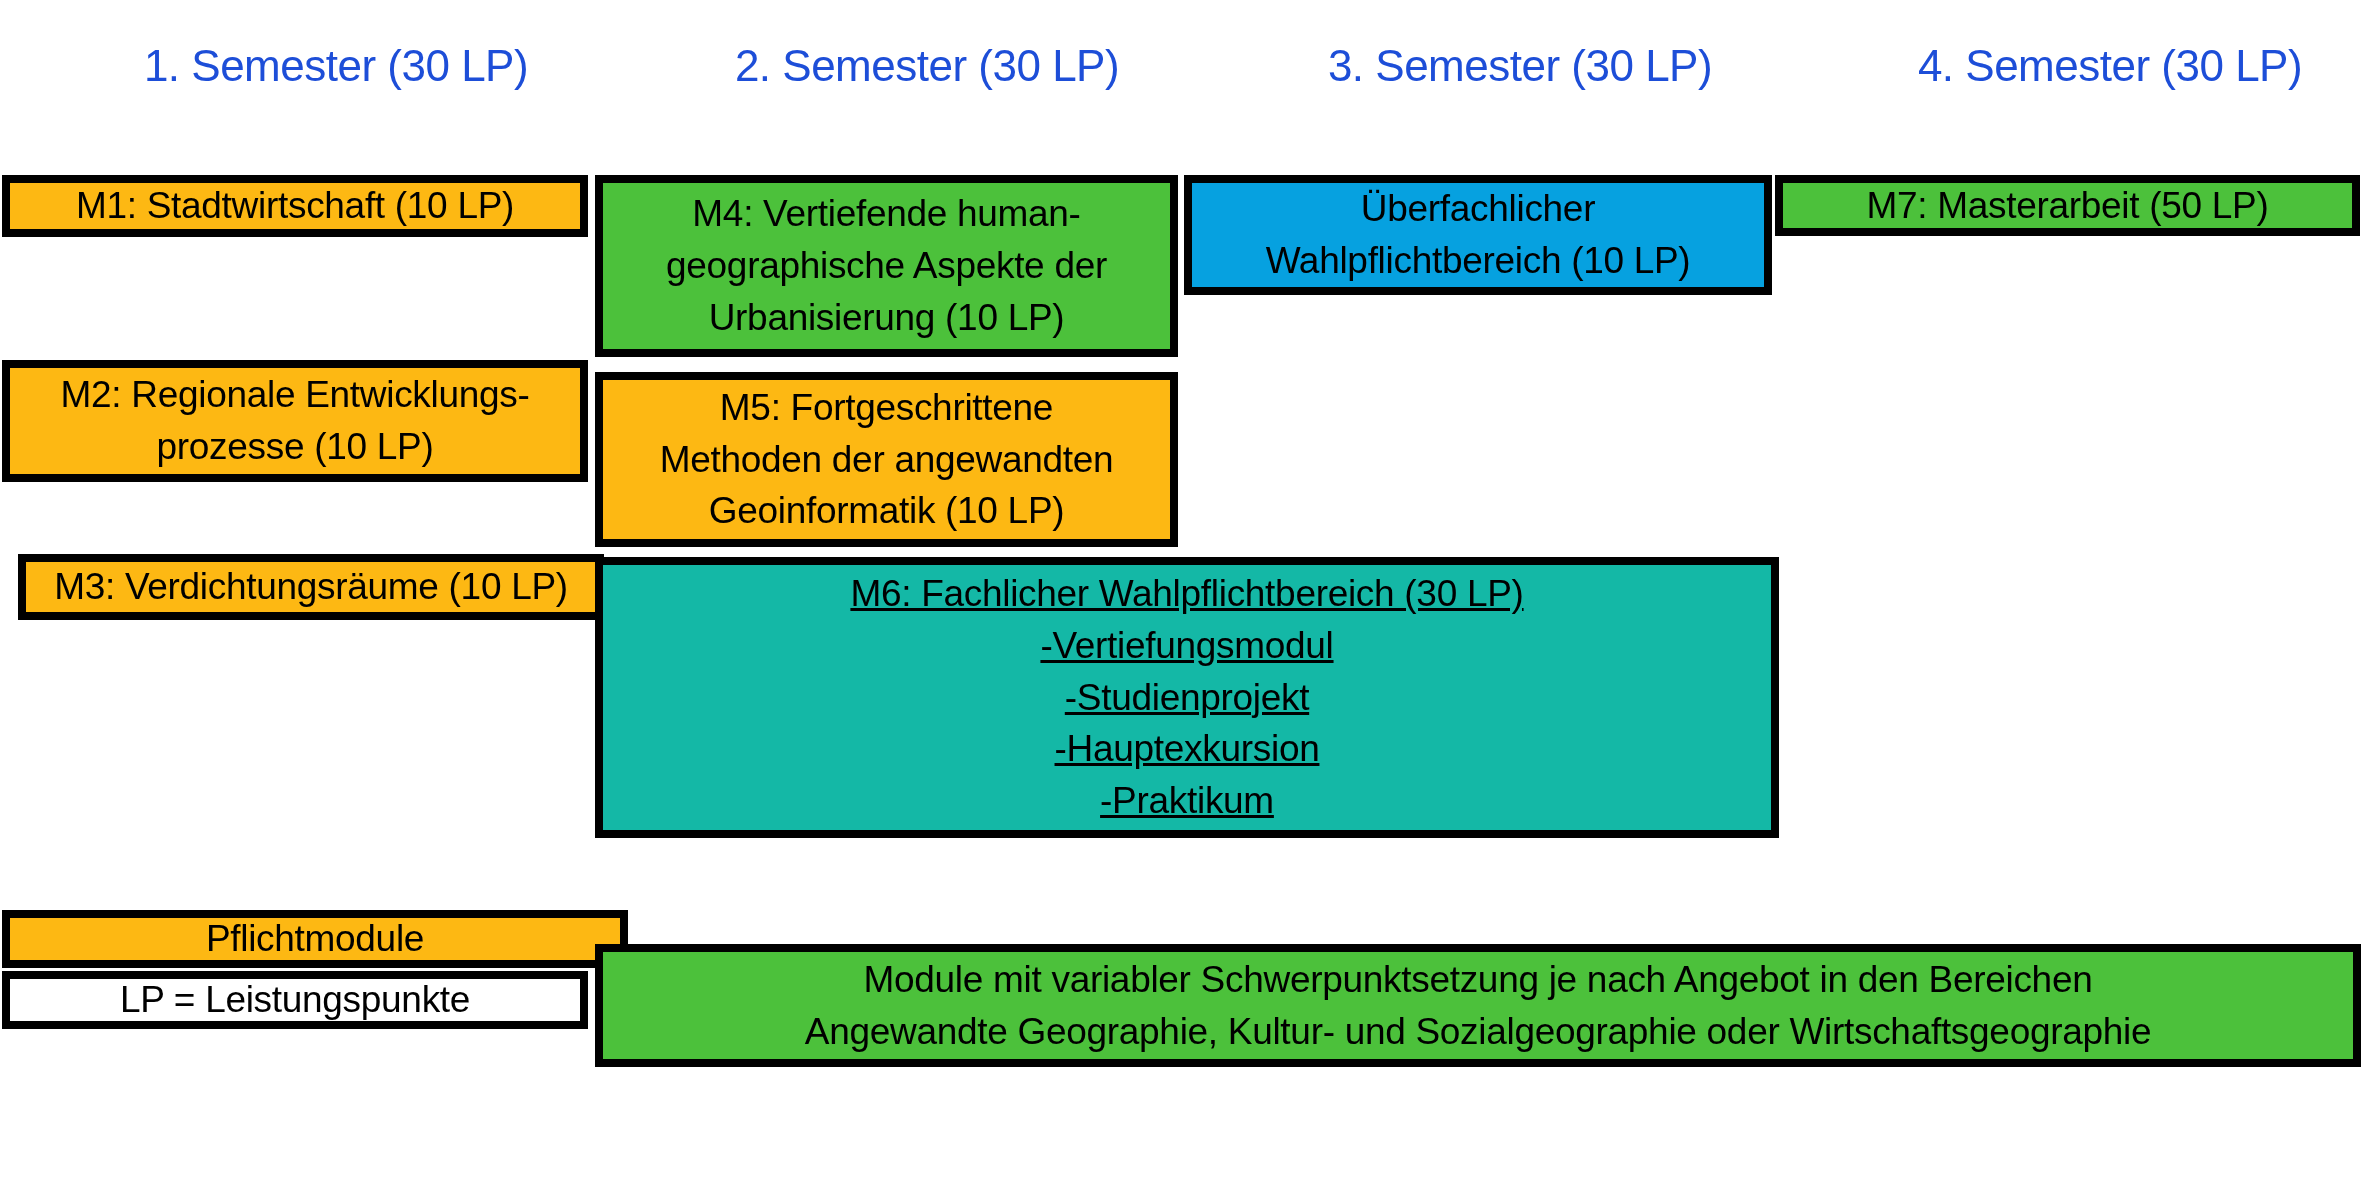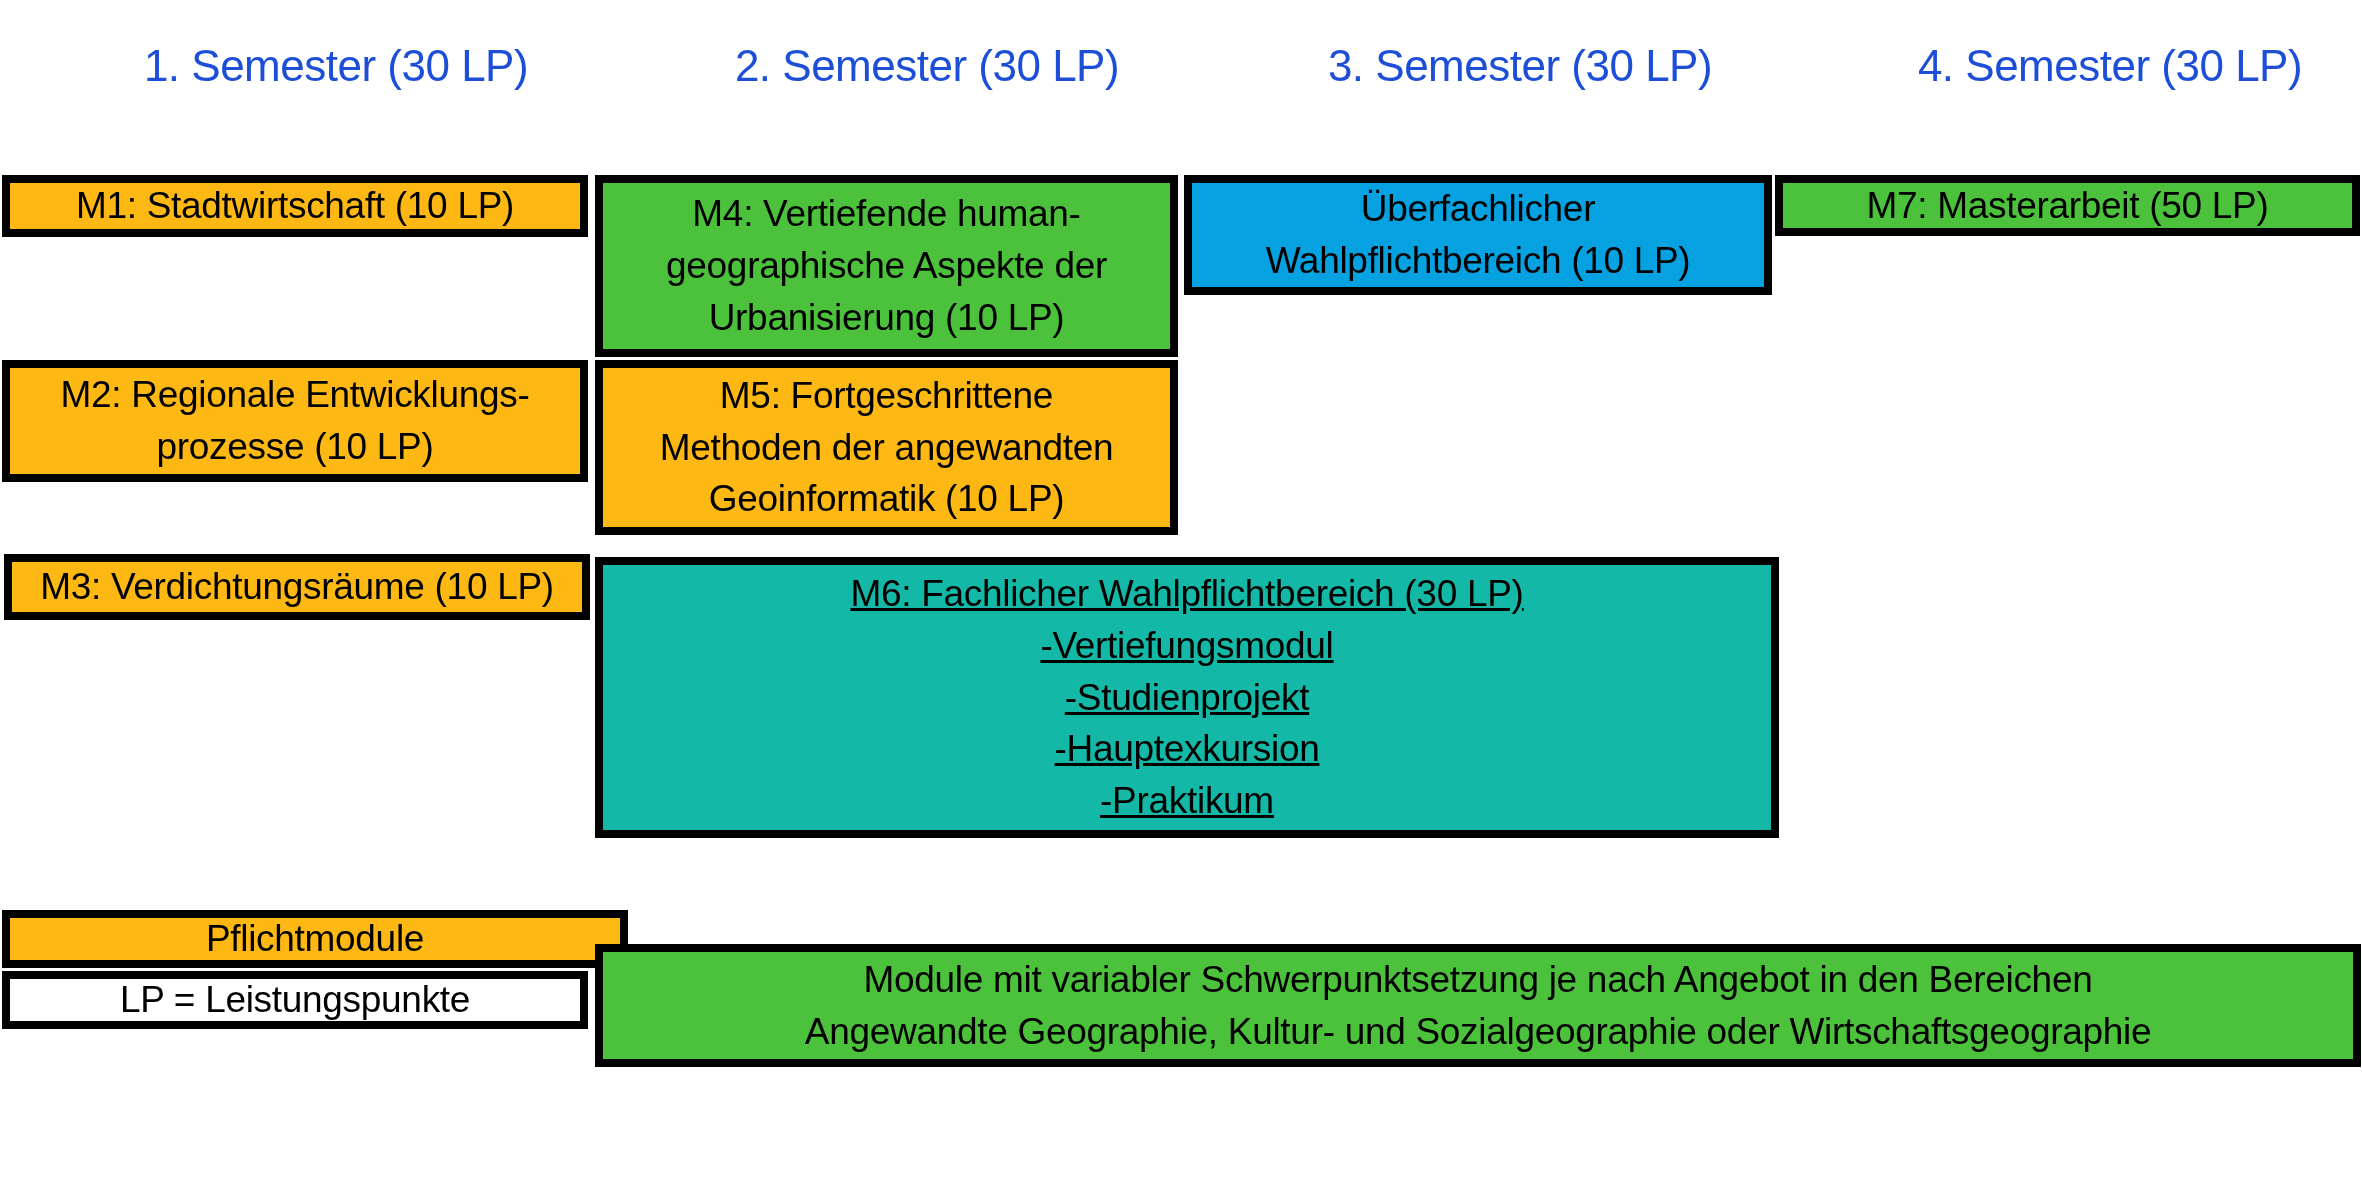--- a/index.html
+++ b/index.html
@@ -45,23 +45,23 @@
     justify-content: center;
     text-align: center;
     white-space: pre-line;
     font-size: 37px;
     line-height: 1.40;
     letter-spacing: -0.3px;
     color: #000000;
   }
   .m1        { left: 2px;    top: 175px; width: 586px;  height: 62px;  }
   .m2        { left: 2px;    top: 360px; width: 586px;  height: 122px; }
-  .m3        { left: 4px;    top: 554px; width: 586px;  height: 66px;  }
+  .m3        { left: 18px;    top: 554px; width: 586px;  height: 66px;  }
   .m4        { left: 595px;  top: 175px; width: 583px;  height: 182px; }
-  .m5        { left: 595px;  top: 360px; width: 583px;  height: 175px; }
+  .m5        { left: 595px;  top: 372px; width: 583px;  height: 175px; }
   .m6        { left: 595px;  top: 557px; width: 1184px; height: 281px; }
   .ueber     { left: 1184px; top: 175px; width: 588px;  height: 120px; }
   .m7        { left: 1775px; top: 175px; width: 585px;  height: 61px;  }
   .leg-pflicht { left: 2px;   top: 910px; width: 626px;  height: 58px; }
   .leg-lp      { left: 2px;   top: 971px; width: 586px;  height: 58px; background: #ffffff; }
   .leg-wahl    { left: 595px; top: 908px; width: 1766px; height: 123px; }
 </style>
 </head>
 <body>
 

